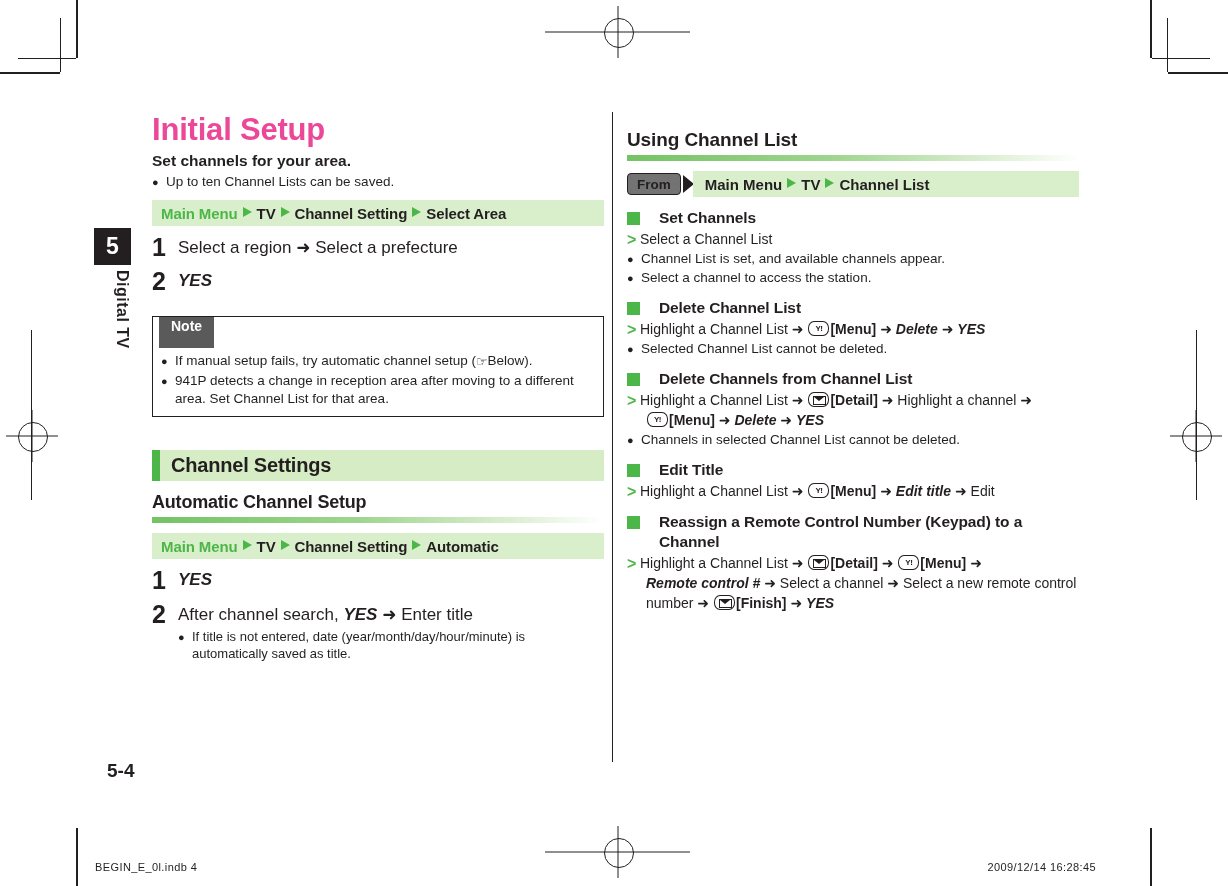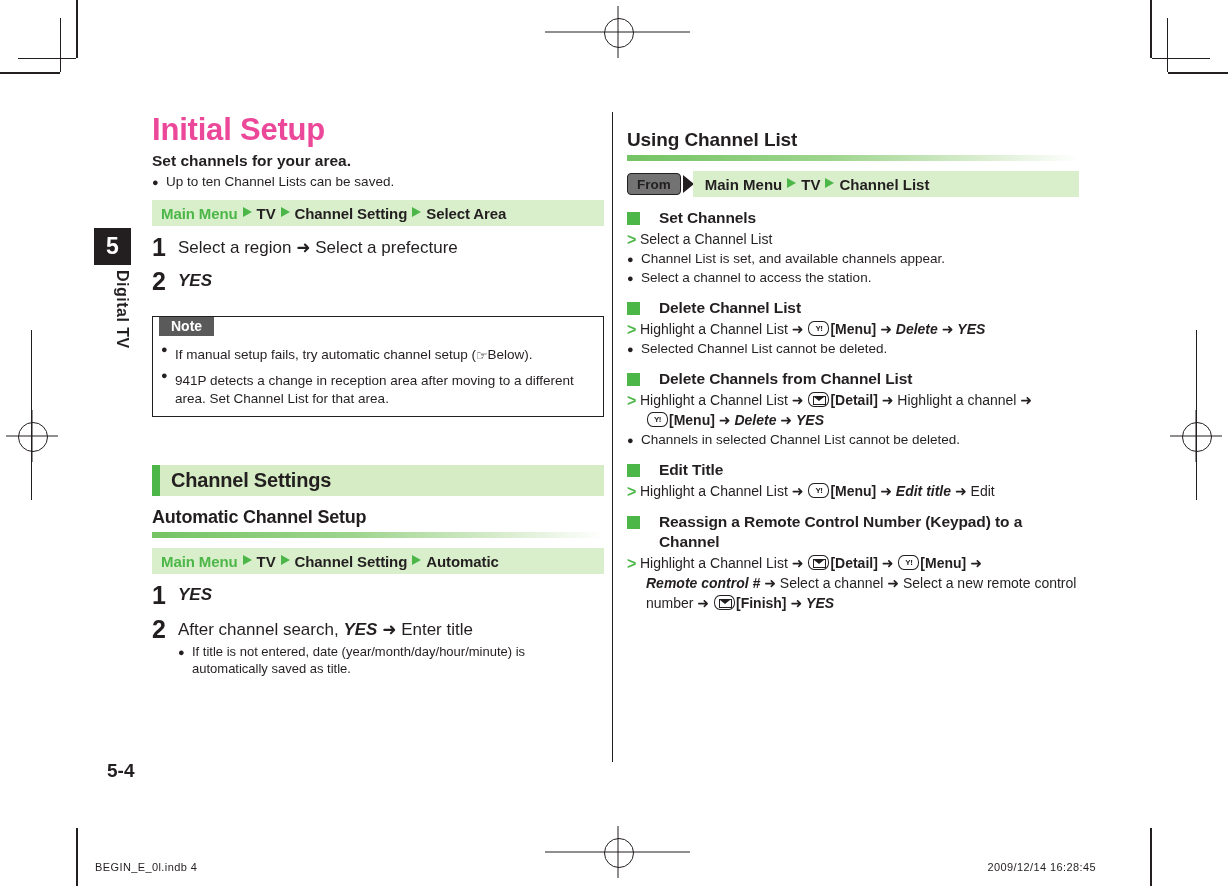--- a/index.html
+++ b/index.html
@@ -95,25 +95,25 @@
   .step .body{flex:1;padding-top:2px;}
   .step .main{font-size:17px;line-height:22px;}
   .step .sub{margin-top:2px;}
   .step .sub .b-dot{font-size:13px;line-height:17px;}
   .ital{font-style:italic;font-weight:bold;}
 
   
   .note{border:1.6px solid #231f20;margin-top:22px;padding:0 0 7px;}
   .note .cap{
     display:inline-block;background:#5a5a5a;color:#fff;
-    font-size:14px;font-weight:bold;padding:1px 12px 2px;margin:0 0 3px 6px;
+    font-size:14px;font-weight:bold;padding:1px 12px 14px;margin:0 0 3px 6px;
   }
   .note .rows{padding:0 9px 0 8px;}
   .note .b-dot{font-size:13.5px;line-height:18px;}
-  .note .b-dot .txt{flex:1;margin-top:6px;}
+  .note .b-dot .txt{flex:1;}
 
   
   .key{display:inline-block;width:19px;height:13px;border:1.3px solid #231f20;border-radius:6px/7px;
     position:relative;vertical-align:-2px;margin:0 1px;background:#fff;}
   .key .yg{position:absolute;inset:0;display:flex;align-items:center;justify-content:center;
     font-size:8px;font-weight:bold;line-height:1;letter-spacing:-.5px;}
   .key .env{position:absolute;left:4px;top:3px;width:11px;height:7px;border:1.2px solid #231f20;}
   .key .env:after{content:"";position:absolute;left:0;top:0;width:0;height:0;
     border-left:5.5px solid transparent;border-right:5.5px solid transparent;border-top:4px solid #231f20;}
   .hand{display:inline-block;font-size:13px;vertical-align:-1px;}
@@ -220,21 +220,21 @@
           <span class="mk">●</span>
           <span class="txt"><span>If manual setup fails, try automatic channel setup (</span><span class="hand">☞</span><span>Below).</span></span>
         </div>
         <div class="b-dot">
           <span class="mk">●</span>
           <span class="txt">941P detects a change in reception area after moving to a different area. Set Channel List for that area.</span>
         </div>
       </div>
     </div>
 
-    <div class="sec-head" style="margin-top:48px;">
+    <div class="sec-head" style="margin-top:33px;">
       <div class="bar"></div>
       <div class="txt">Channel Settings</div>
     </div>
 
     <div class="sub-head">Automatic Channel Setup</div>
     <div class="grad-rule"></div>
 
     <div class="pathbar" id="path2">
         <span class="mm">Main Menu</span>
         <span class="tri"></span>

